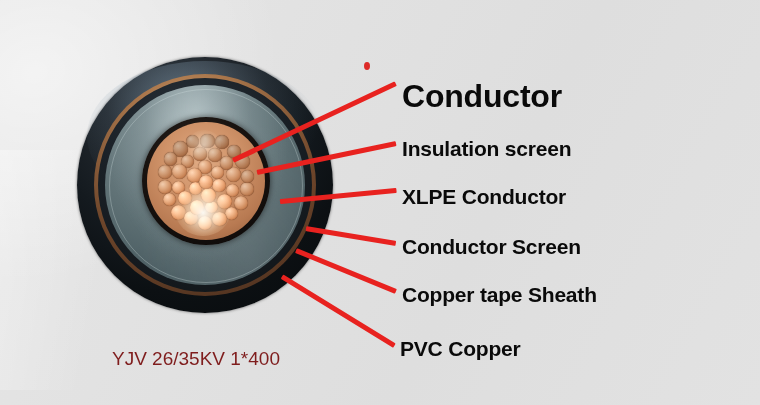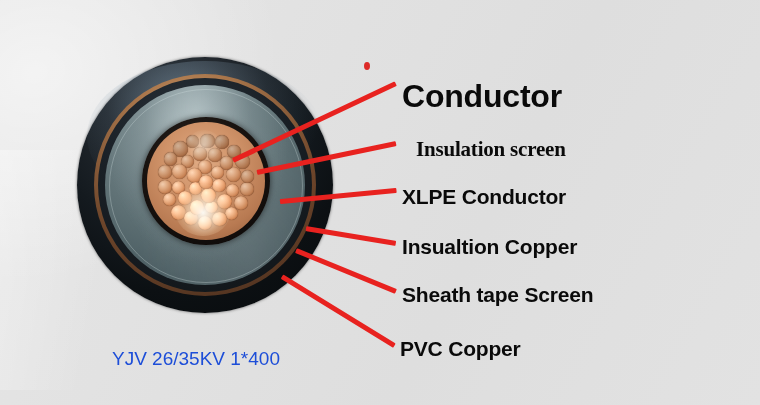--- a/index.html
+++ b/index.html
@@ -160,21 +160,21 @@
     letter-spacing: -0.2px;
   }
   .label.big   { font-size: 32px; }
   .label.reg   { font-size: 21px; }
 
   .caption {
     position: absolute;
     left: 112px;
     top: 348px;
     font-size: 19px;
-    color: #1d4ed8;
+    color: #7f1d1d;
     white-space: nowrap;
   }
   .reddot {
     position: absolute;
     left: 364px; top: 62px;
     width: 6px; height: 8px;
     border-radius: 50%;
     background: #dd2b28;
   }
 </style>
@@ -239,25 +239,25 @@
       <div class="cond-highlight2"></div>
     </div>
   </div>
 
   <div class="reddot" id="red-dot" style="left: 364px; top: 62px;"></div>
 
   <div id="callout-layer">
       <div class="leader" style="left: 233px; top: 157.5px; width: 180.272px; background: rgb(232, 34, 31); transform: rotate(-25.2857deg);"></div>
       <div class="label big" style="left: 402px; top: 78px;">Conductor</div>
       <div class="leader" style="left: 257px; top: 169.5px; width: 141.993px; background: rgb(232, 34, 31); transform: rotate(-11.7847deg);"></div>
-      <div class="label reg" style="left: 416px; top: 137px; font-family: Liberation Serif, serif;">Insulation screen</div>
+      <div class="label reg" style="left: 402px; top: 137px;">Insulation screen</div>
       <div class="leader" style="left: 280px; top: 198.5px; width: 116.52px; background: rgb(232, 34, 31); transform: rotate(-5.41702deg);"></div>
       <div class="label reg" style="left: 402px; top: 185px;">XLPE Conductor</div>
       <div class="leader" style="left: 306px; top: 225.5px; width: 91.2414px; background: rgb(232, 34, 31); transform: rotate(9.46232deg);"></div>
-      <div class="label reg" style="left: 402px; top: 235px;">Insualtion Copper</div>
+      <div class="label reg" style="left: 402px; top: 235px;">Conductor Screen</div>
       <div class="leader" style="left: 296px; top: 247.5px; width: 108.079px; background: rgb(232, 34, 31); transform: rotate(22.2936deg);"></div>
-      <div class="label reg" style="left: 402px; top: 283px;">Sheath tape Screen</div>
+      <div class="label reg" style="left: 402px; top: 283px;">Copper tape Sheath</div>
       <div class="leader" style="left: 282px; top: 273.5px; width: 131.548px; background: rgb(232, 34, 31); transform: rotate(31.636deg);"></div>
       <div class="label reg" style="left: 400px; top: 337px;">PVC Copper</div>
     </div>
 
   <div class="caption">YJV 26/35KV 1*400</div>
 </div>
 
 </body></html>

